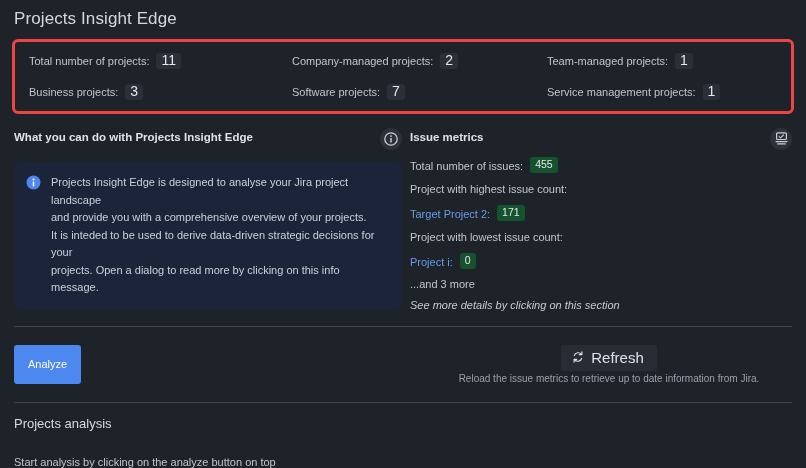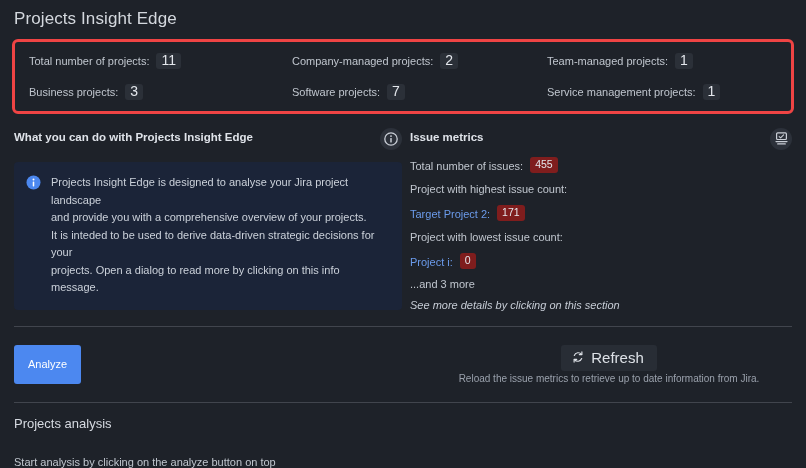--- a/index.html
+++ b/index.html
@@ -127,21 +127,21 @@
     display: flex;
     align-items: flex-end;
     font-size: 11px;
     color: #c0c6ce;
     margin-bottom: 9px;
     line-height: 14px;
   }
   .metric-line:last-child { margin-bottom: 0; }
   .metric-value {
     margin-left: 7px;
-    background: #7f1d1d;
+    background: #14532d;
     border-radius: 3px;
     padding: 1px 5px 2px 5px;
     color: #e4e7ec;
     font-size: 10.5px;
     line-height: 13px;
   }
   .metric-link {
     color: #6b9beb;
   }
   .metric-more {

